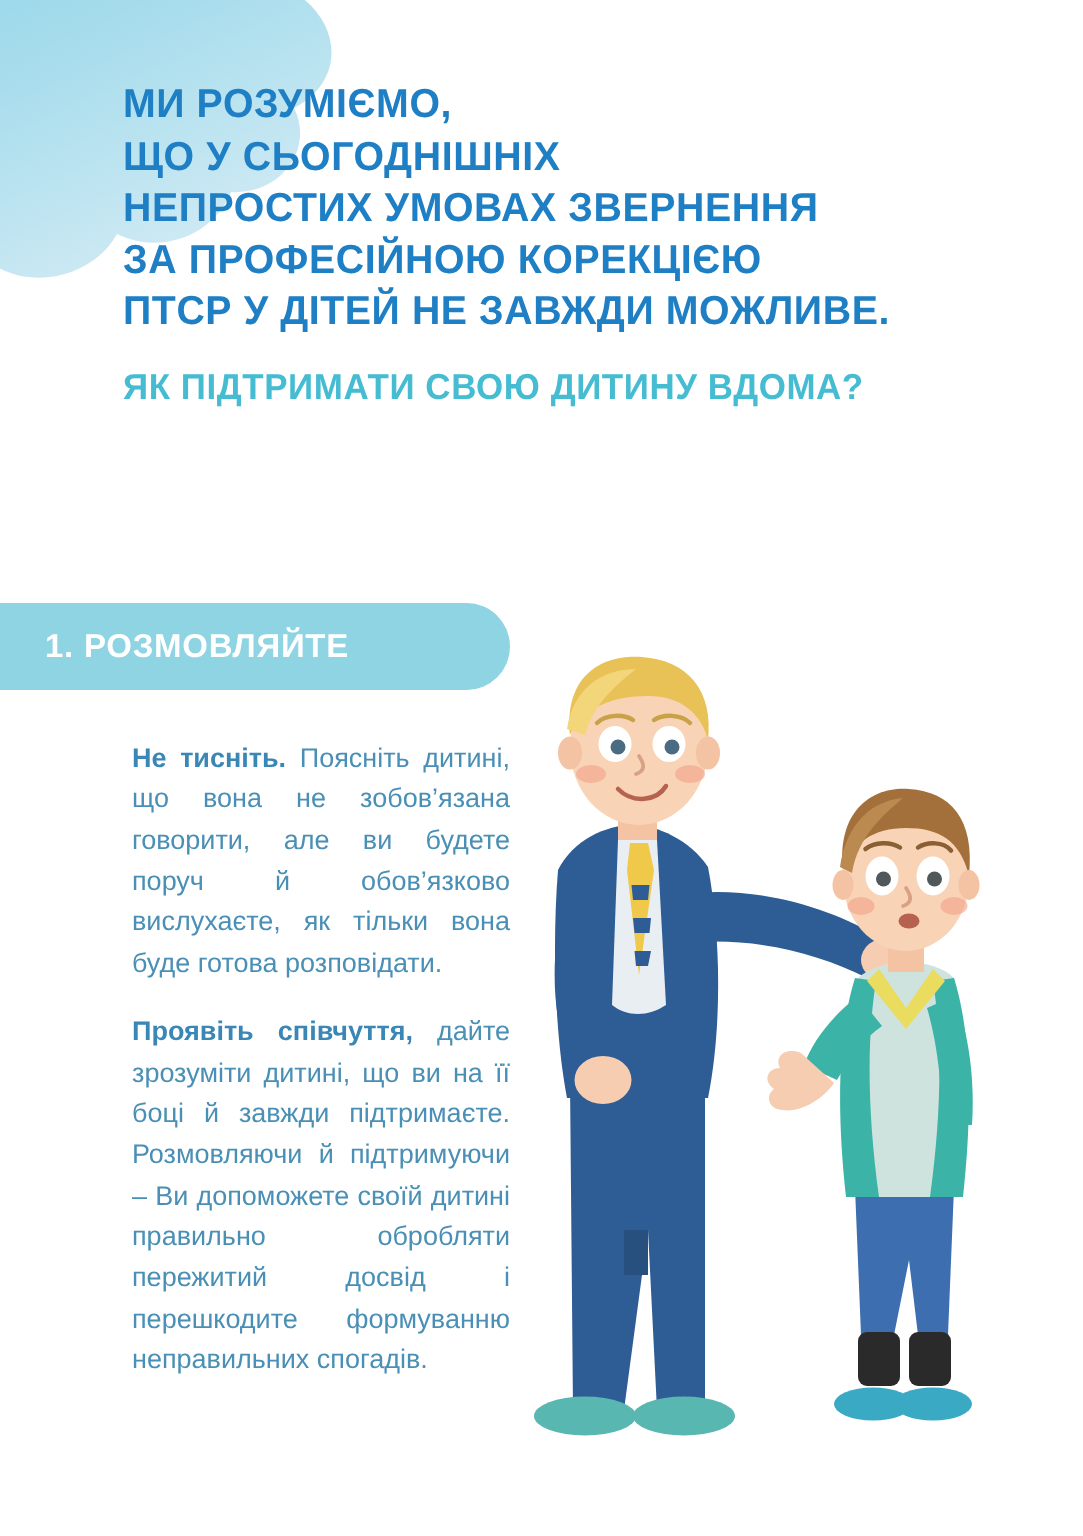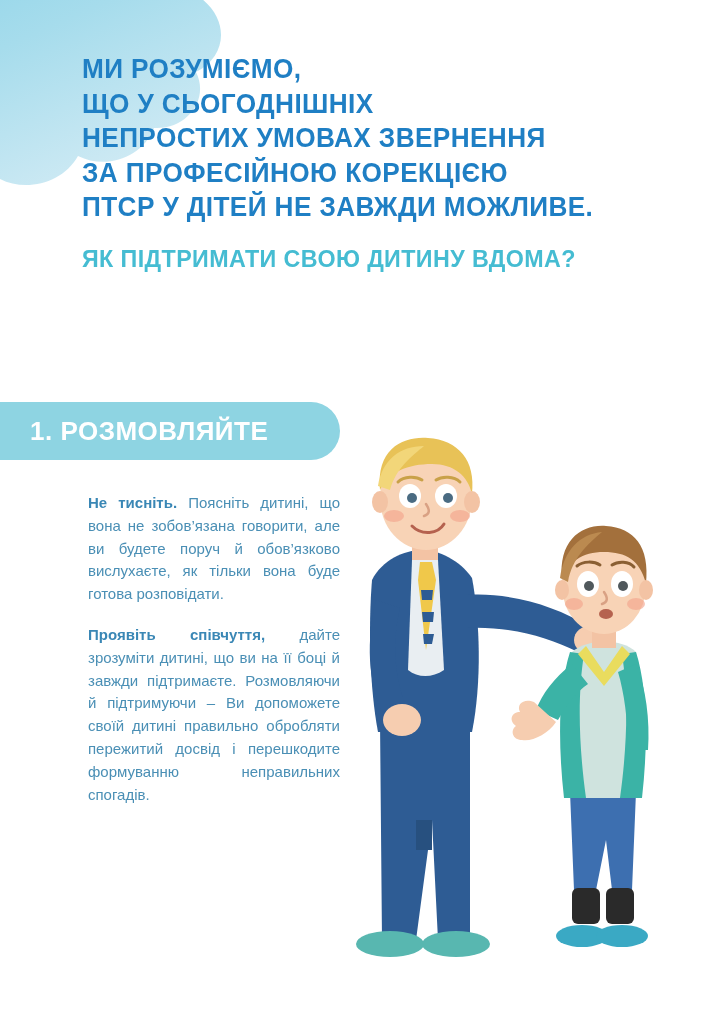--- a/index.html
+++ b/index.html
@@ -67,34 +67,34 @@
     min-width: 370px;
     background: #8ed4e2;
     border-radius: 0 29px 29px 0;
     display: flex;
     align-items: center;
     padding: 0 46px 0 60px;
     box-sizing: border-box;
   }
   .section-pill .pill-text {
     color: #ffffff;
-    font-size: 26px;
+    font-size: 22px;
     font-weight: bold;
     letter-spacing: 0.5px;
     text-transform: uppercase;
   }
 
   
   .text-col {
     position: absolute;
     top: 492px;
     left: 88px;
     width: 252px;
     color: #4a8fb5;
-    font-size: 15px;
+    font-size: 18px;
     line-height: 1.52;
     text-align: justify;
   }
   .text-col p { margin: 0 0 18px 0; }
   .text-col p:last-child { margin-bottom: 0; }
   .lead { font-weight: bold; color: #3a87b5; }
 
   
   .illustration {
     position: absolute;

